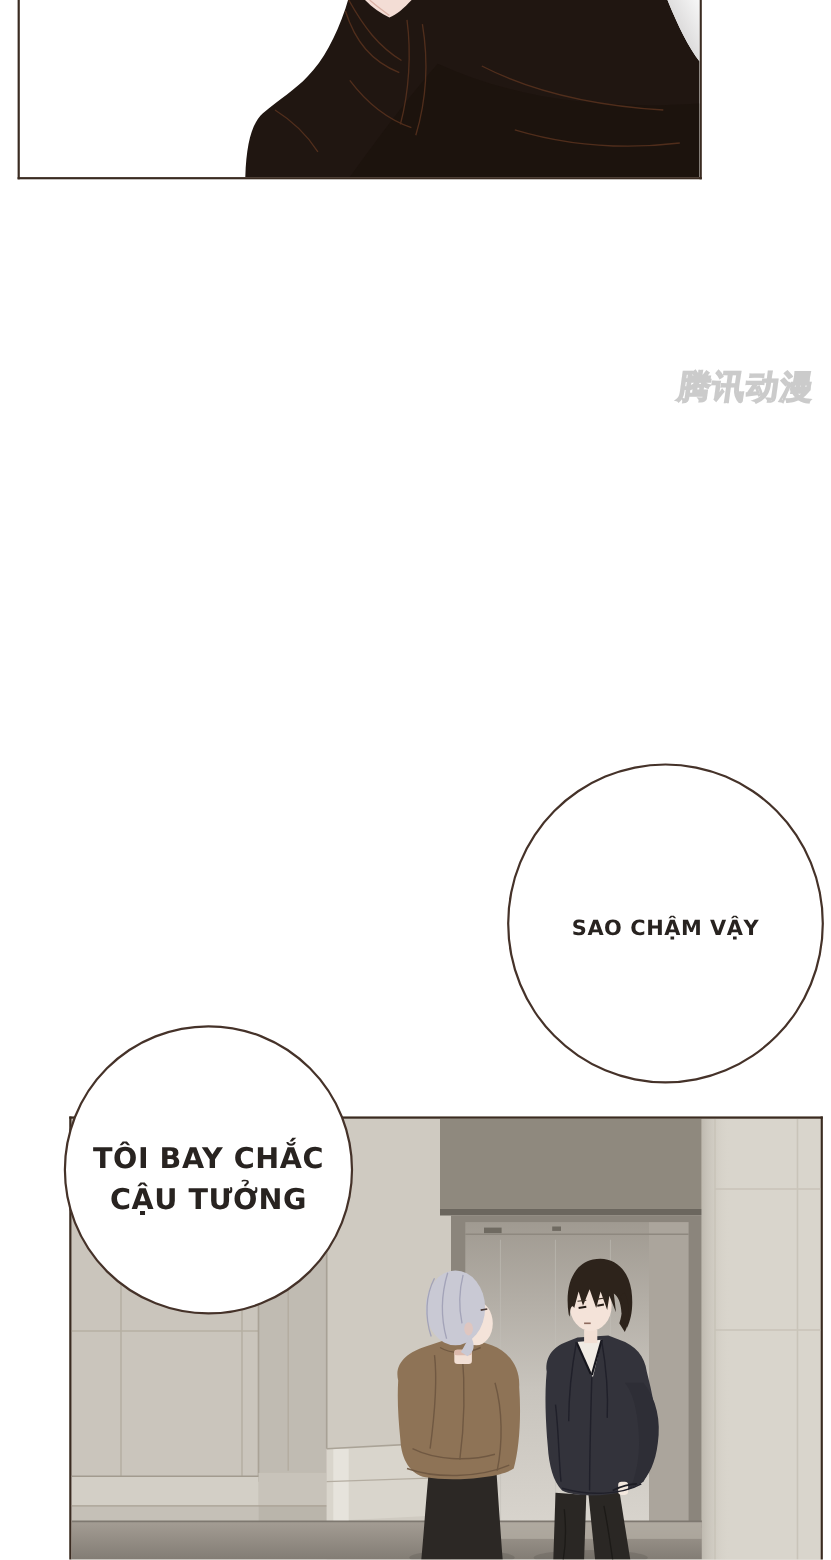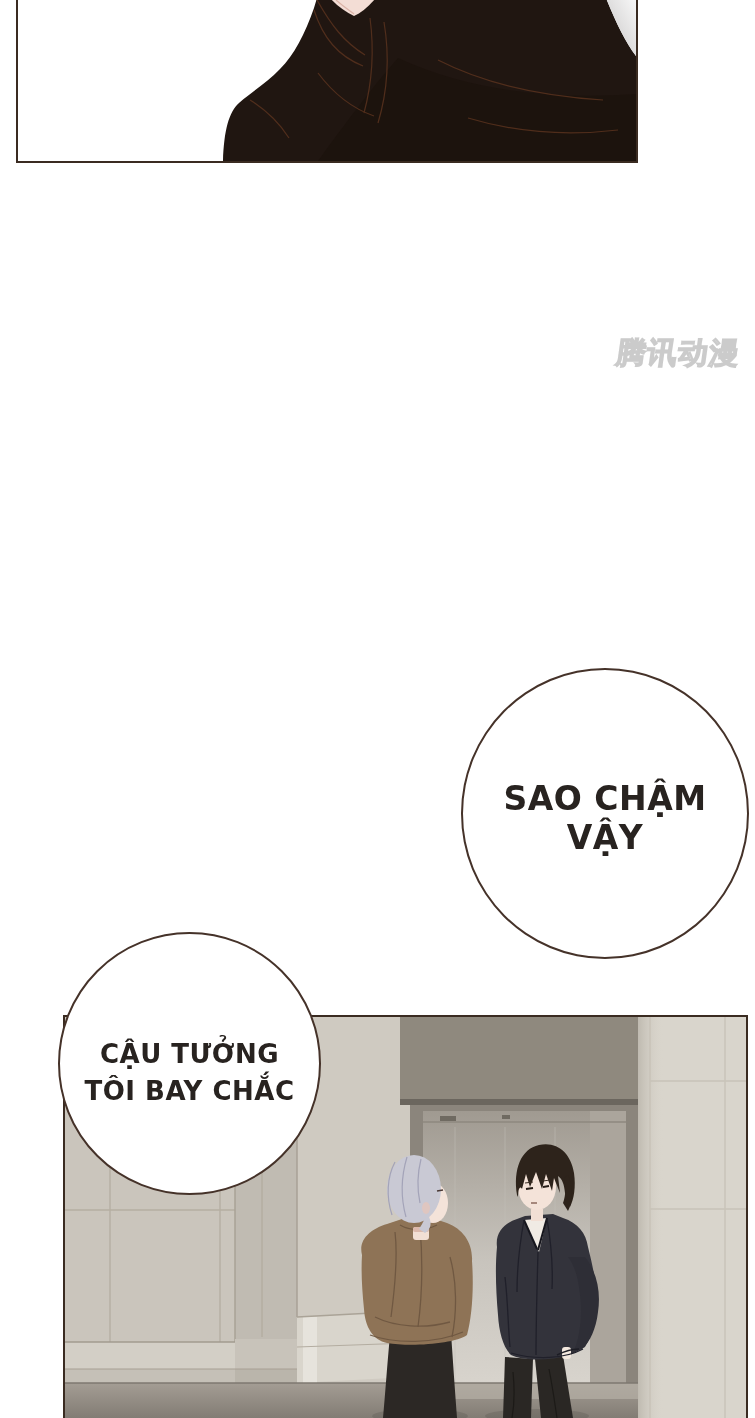--- a/index.html
+++ b/index.html
@@ -23,21 +23,21 @@
     text-shadow:0 0 1px #d4d4d4;
     transform:skewX(-8deg);opacity:.95;white-space:nowrap;
   }
   
   .bubble{
     position:absolute;box-sizing:border-box;background:#ffffff;
     border:2px solid var(--c-bubble_border,#453229);border-radius:50%;
     display:flex;align-items:center;justify-content:center;text-align:center;
     color:var(--c-text,#282320);font-weight:bold;z-index:6;
   }
-  .bubble-1{left:461px;top:668px;width:288px;height:291px;font-size:33px;letter-spacing:.5px;}
+  .bubble-1{left:461px;top:694px;width:288px;height:291px;font-size:19px;letter-spacing:.5px;}
   .bubble-1 .txt{transform:translateY(4px);}
   .bubble-2{left:58px;top:932px;width:263px;height:263px;font-size:26px;line-height:37px;letter-spacing:.5px;}
   .bubble-2 .txt{transform:translateY(9px);}
   
   .bottom-panel{
     position:absolute;left:63px;top:1015px;width:685px;height:403px;
     box-sizing:border-box;border:2px solid var(--c-panel_border,#3a2b21);border-bottom:none;
     background:#cac5bc;overflow:hidden;z-index:2;
   }
   .bottom-panel svg{display:block;}
@@ -219,18 +219,18 @@
       </g>
     </svg>
   </div>
 
   <div class="bubble bubble-1">
     <div class="txt">SAO CHẬM VẬY</div>
   </div>
 
   <div class="bubble bubble-2">
     <div class="txt">
+      <div>TÔI BAY CHẮC</div>
       <div>CẬU TƯỞNG</div>
-      <div>TÔI BAY CHẮC</div>
     </div>
   </div>
 
 </div>
 
 </body></html>

